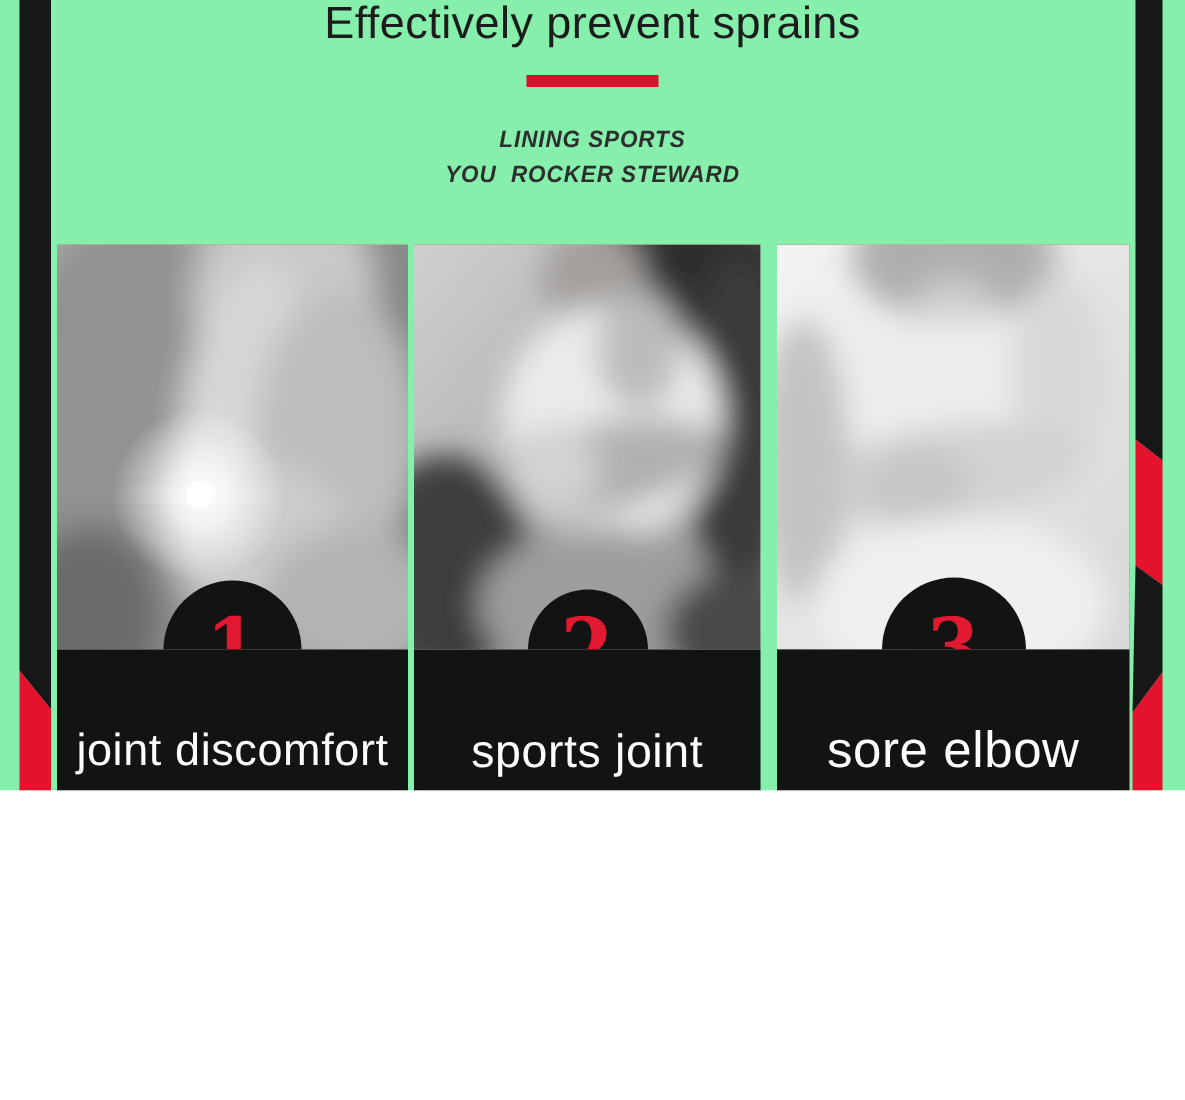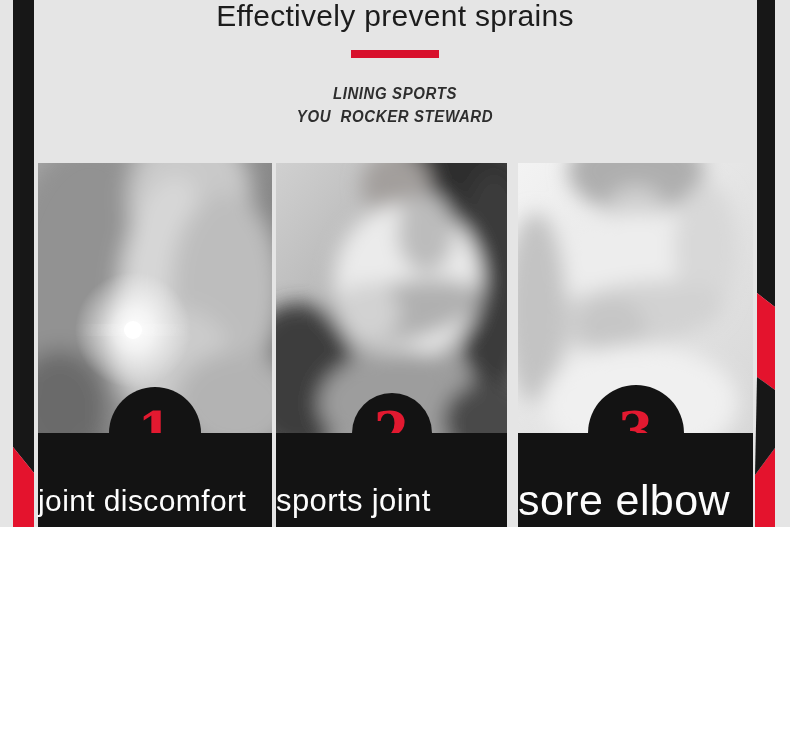--- a/index.html
+++ b/index.html
@@ -6,21 +6,21 @@
     --accent-red:#e4132d;
     --divider-red:#d8102c;
     --number-red:#e21930;
     --panel-black:#131313;
     --footer-black:#1d1d1d;
     --title-color:#1c1c1c;
     --label-white:#fdfdfd;
   }
   html,body{margin:0;padding:0;background:#ffffff;}
   .page{
-    position:relative;width:790px;height:527px;background:#e5e5e5;
+    position:relative;width:790px;height:527px;background:#86efac;
     overflow:hidden;font-family:"Liberation Sans",sans-serif;
   }
   
   svg.deco{position:absolute;inset:0;pointer-events:none;}
   .deco .blk{fill:#171717;}
   .deco .red{fill:var(--accent-red);}
   .deco .footer{fill:var(--footer-black);}
   
   .header{position:absolute;top:0;left:0;width:100%;text-align:center;}
   .title{
@@ -37,42 +37,42 @@
   
   .panel{position:absolute;top:163px;height:393px;}
   .panel.p1{left:38px;width:234px;}
   .panel.p2{left:276px;width:231px;}
   .panel.p3{left:518px;width:235px;}
   .photo{position:relative;width:100%;height:270px;overflow:hidden;background:#9a9a9a;}
   .photo svg{display:block;}
   .band{
     position:absolute;left:0;bottom:0;width:100%;height:123px;
     background:var(--panel-black);
-    display:flex;align-items:center;justify-content:flex-start;
+    display:flex;align-items:center;justify-content:center;
     padding-top:12px;box-sizing:border-box;
   }
   .bump{
     position:absolute;left:50%;bottom:123px;transform:translateX(-50%);
     width:92px;height:46px;border-radius:92px 92px 0 0;
     background:var(--panel-black);
   }
   .p2 .bump{width:80px;height:40px;border-radius:80px 80px 0 0;}
   .p3 .bump{width:96px;height:48px;border-radius:96px 96px 0 0;}
   .num{
     position:absolute;left:0;top:240px;width:100%;height:60px;
     text-align:center;font-family:"DejaVu Serif",serif;font-weight:800;
     font-size:55px;line-height:58px;color:var(--number-red);
     transform:scaleX(.92);
   }
   .label{
     color:var(--label-white);font-size:30px;font-weight:400;letter-spacing:.4px;
     font-family:"Liberation Sans",sans-serif;
   }
   .p2 .label{font-size:31px;}
-  .p3 .label{font-size:43px;}
+  .p3 .label{font-size:34px;}
 </style>
 </head>
 <body>
 
 <div class="page">
 
   <svg class="deco" width="790" height="733" viewBox="0 0 790 733">
     <defs>
       <linearGradient id="fade" x1="0" y1="0" x2="0" y2="1">
         <stop offset="0" stop-color="#ffffff"></stop>

